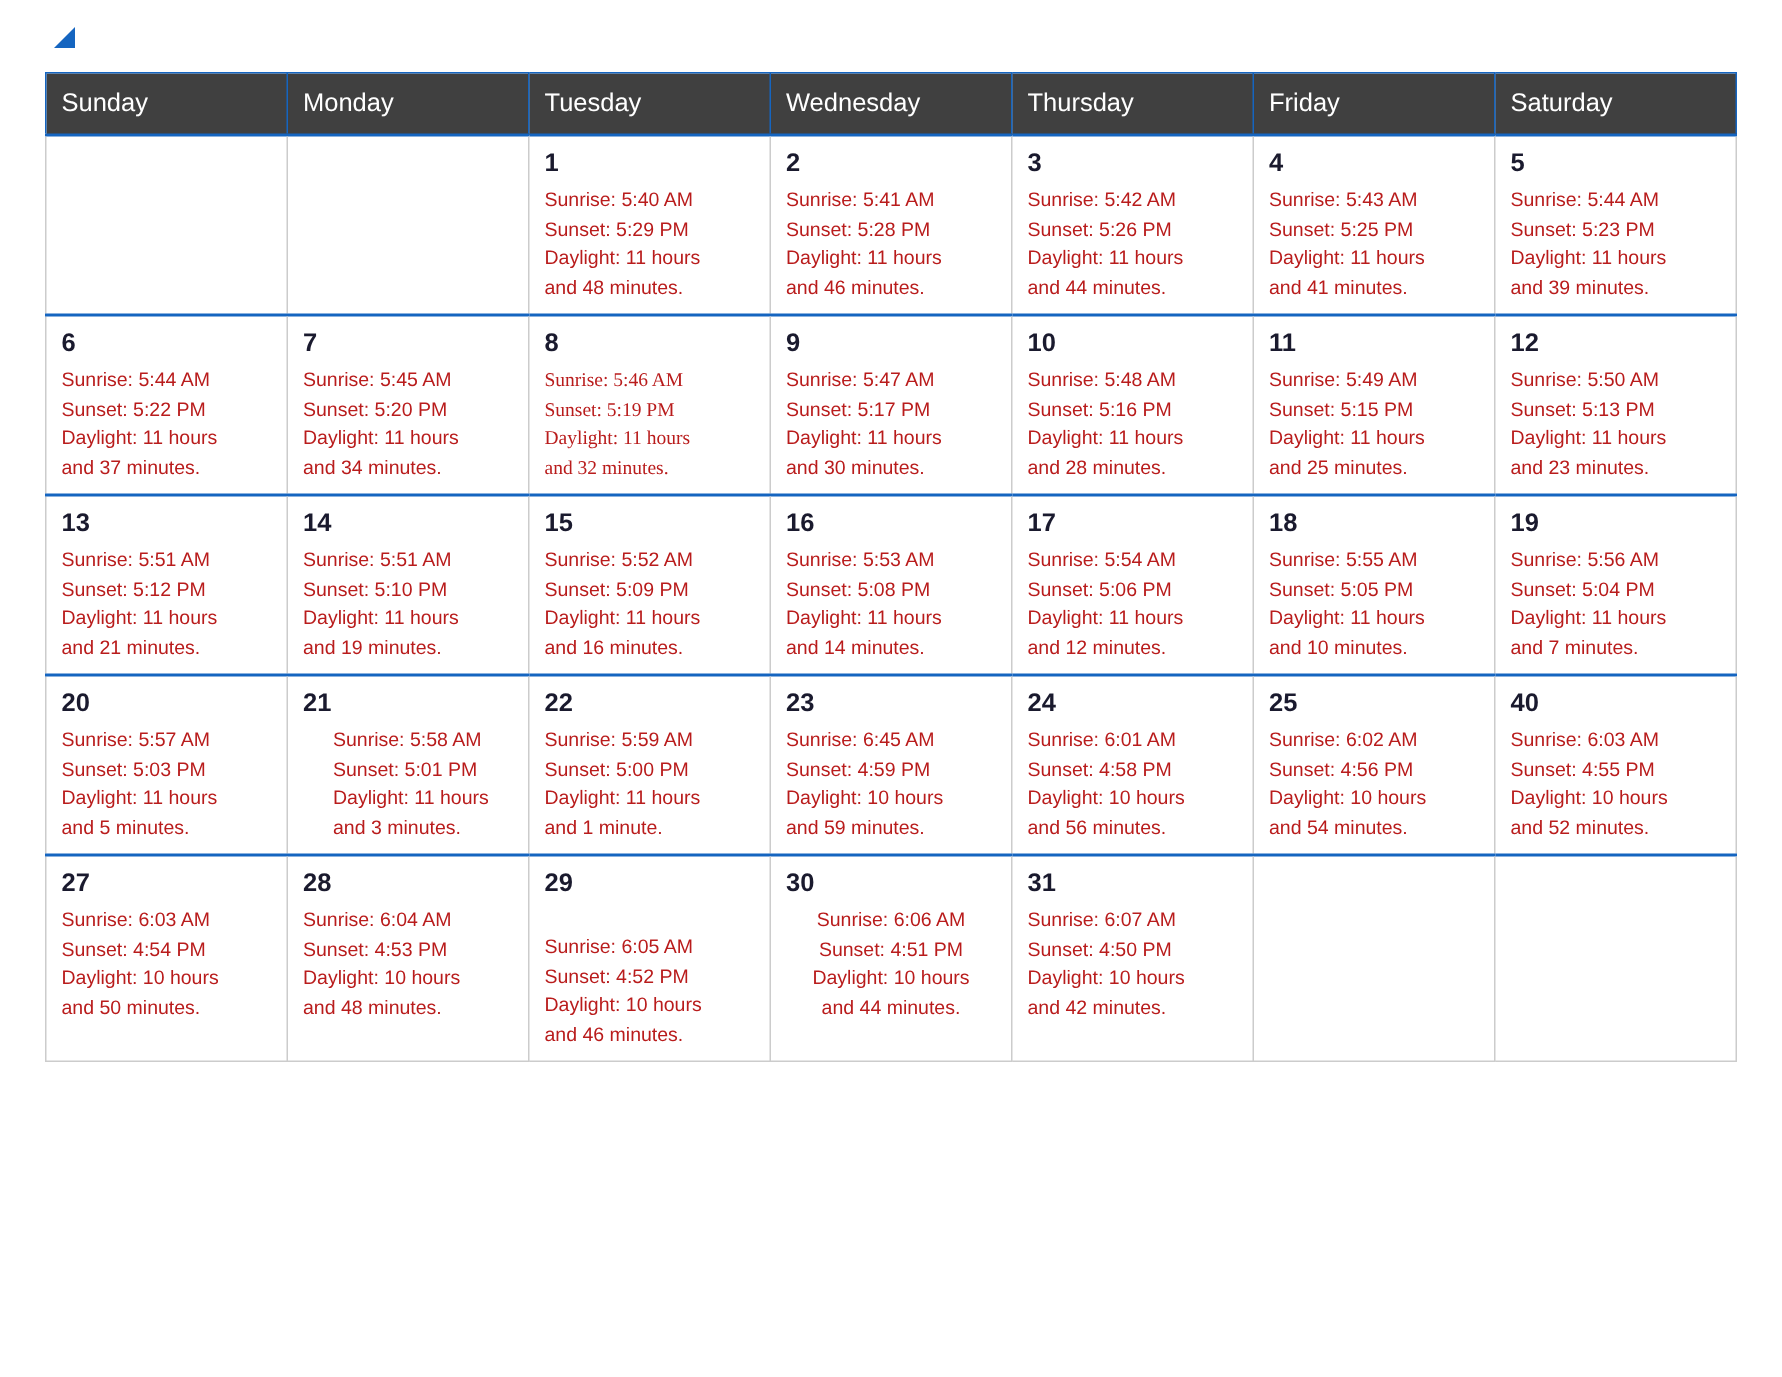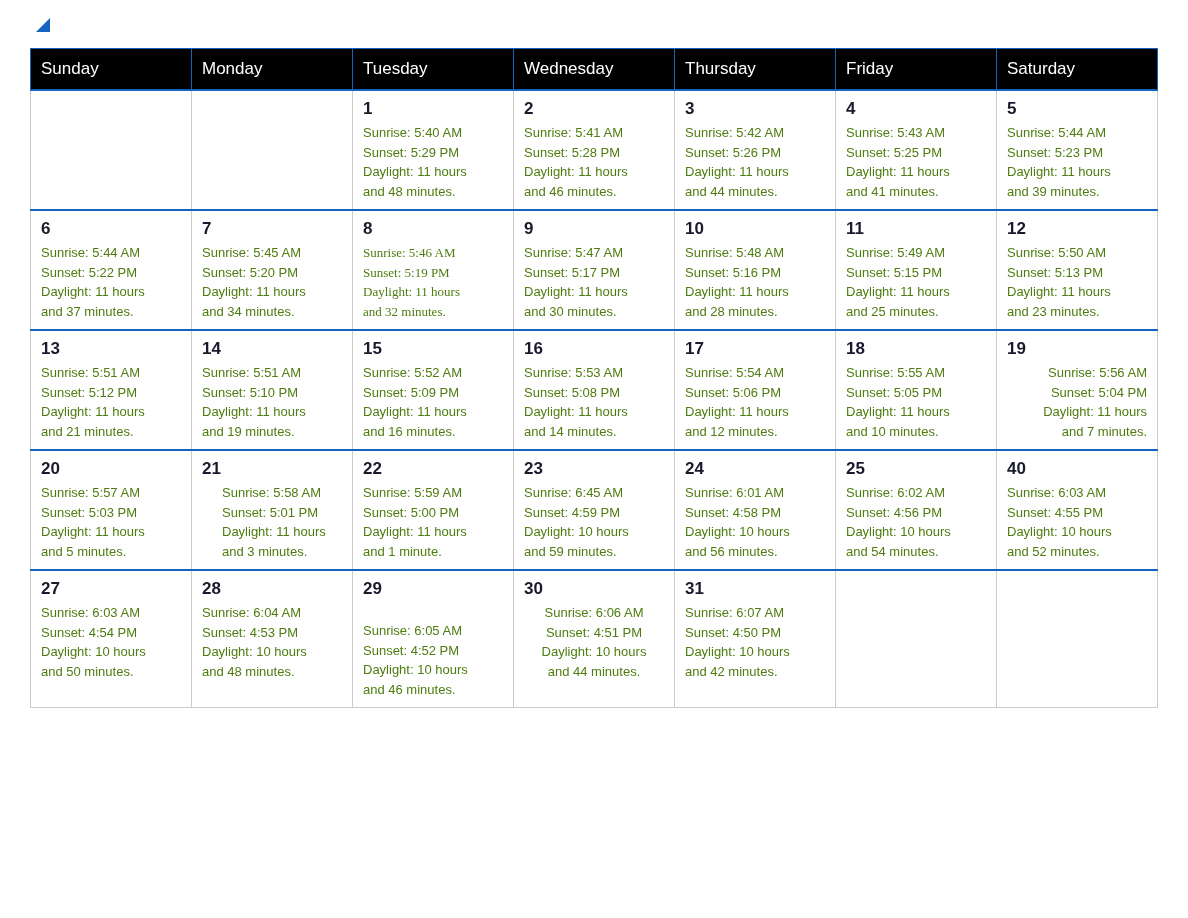--- a/index.html
+++ b/index.html
@@ -47,21 +47,21 @@
       font-size: 22px;
       color: #555;
       margin-top: 4px;
     }
     table {
       width: 100%;
       border-collapse: collapse;
       table-layout: fixed;
     }
     thead th {
-      background-color: #000000;
+      background-color: #404040;
       color: #fff;
       font-size: 17px;
       font-weight: normal;
       padding: 10px 10px;
       text-align: left;
       border: 1px solid #1565c0;
     }
     tbody td {
       vertical-align: top;
       border: 1px solid #ccc;
@@ -74,21 +74,21 @@
     .day-number {
       font-size: 17px;
       font-weight: bold;
       color: #1a1a2e;
       display: block;
       margin-bottom: 4px;
     }
     .day-info {
       font-size: 13px;
       line-height: 1.5;
-      color: #4d7c0f;
+      color: #b91c1c;
     }
     .empty-cell {
       background: #fff;
     }
   </style>
 </head>
 <body>
 
 <div class="header">
   <div class="logo">
@@ -249,21 +249,21 @@
         </td>
         <td>
           <span class="day-number">18</span>
           <div class="day-info" style="white-space: pre-line;">Sunrise: 5:55 AM
 Sunset: 5:05 PM
 Daylight: 11 hours
 and 10 minutes.</div>
         </td>
         <td>
           <span class="day-number">19</span>
-          <div class="day-info" style="white-space: pre-line; text-align: right;">Sunrise: 5:56 AM
+          <div class="day-info" style="white-space: pre-line;">Sunrise: 5:56 AM
 Sunset: 5:04 PM
 Daylight: 11 hours
 and 7 minutes.</div>
         </td>
       </tr>
       <tr>
         <td>
           <span class="day-number">20</span>
           <div class="day-info" style="white-space: pre-line;">Sunrise: 5:57 AM
 Sunset: 5:03 PM

